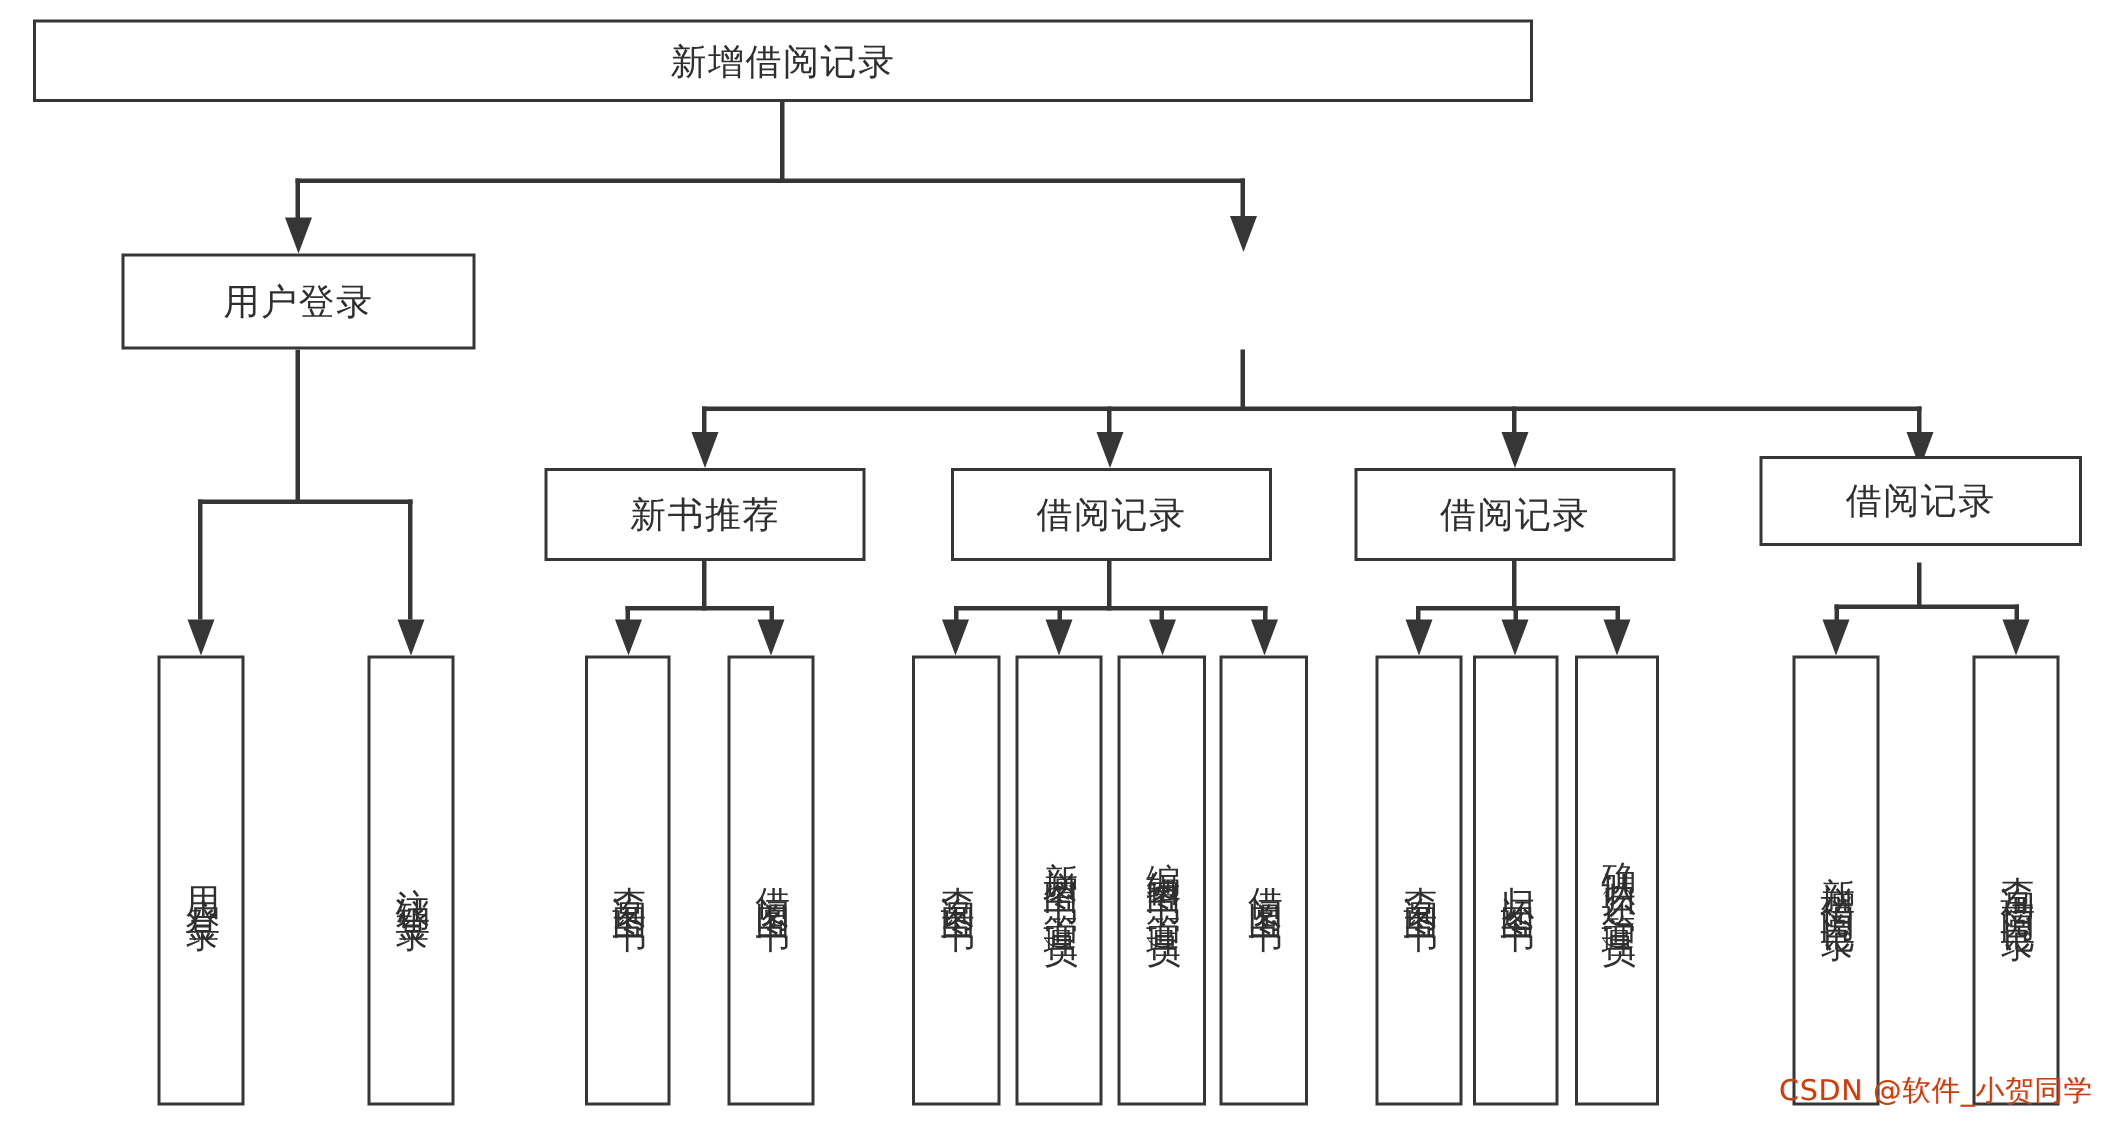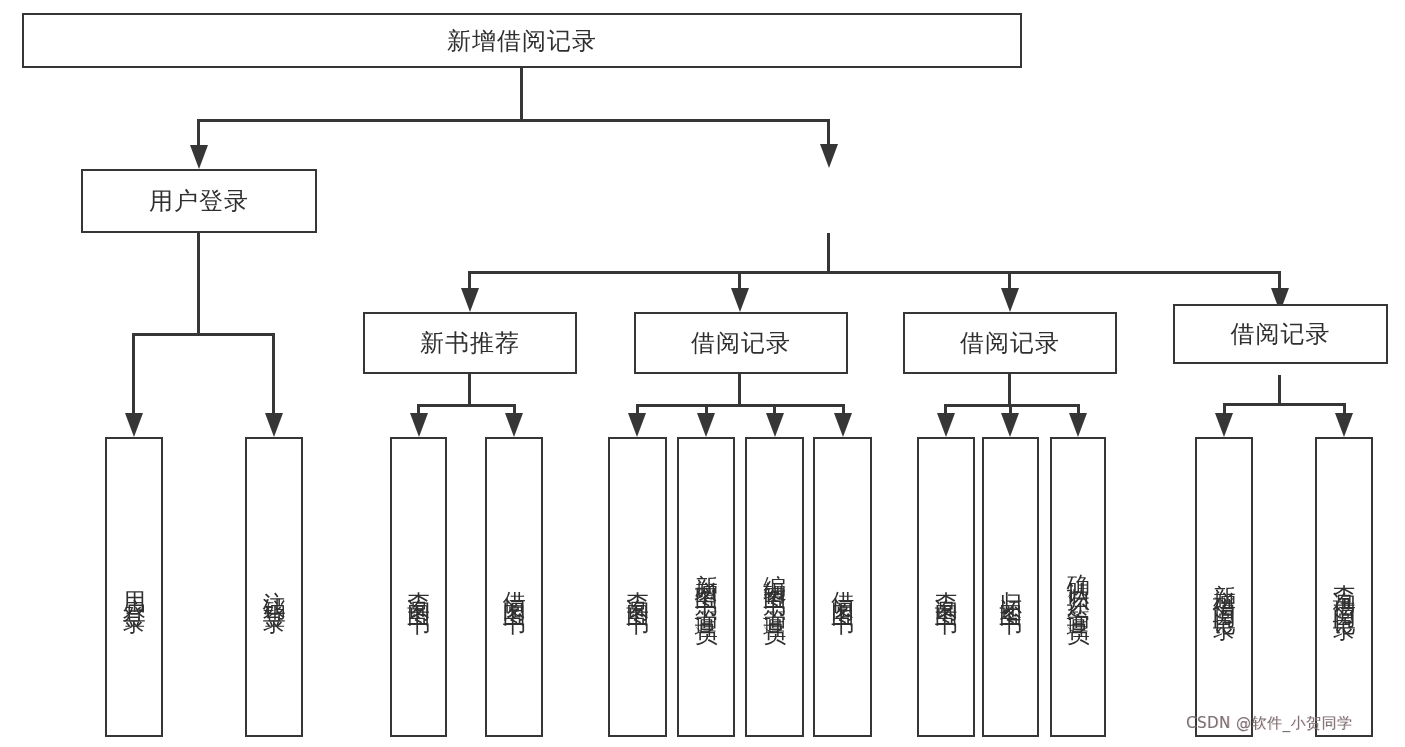--- a/index.html
+++ b/index.html
@@ -43,22 +43,22 @@
   .vline{width:3px;}
   .arrow{
     position:absolute;width:0;height:0;z-index:1;
     border-left:9px solid transparent;
     border-right:9px solid transparent;
     border-top:24px solid #363636;
   }
   .watermark{
     position:absolute;
     left:1186px;top:714px;
-    font-size:15px;
-    color:#737373;
+    font-size:19px;
+    color:#c2410c;
     letter-spacing:0.5px;
     z-index:5;
     text-shadow:1px 0 0 rgba(231,137,152,0.35);
     white-space:nowrap;
   }
 </style>
 </head>
 <body>
 
 <div id="canvas">

